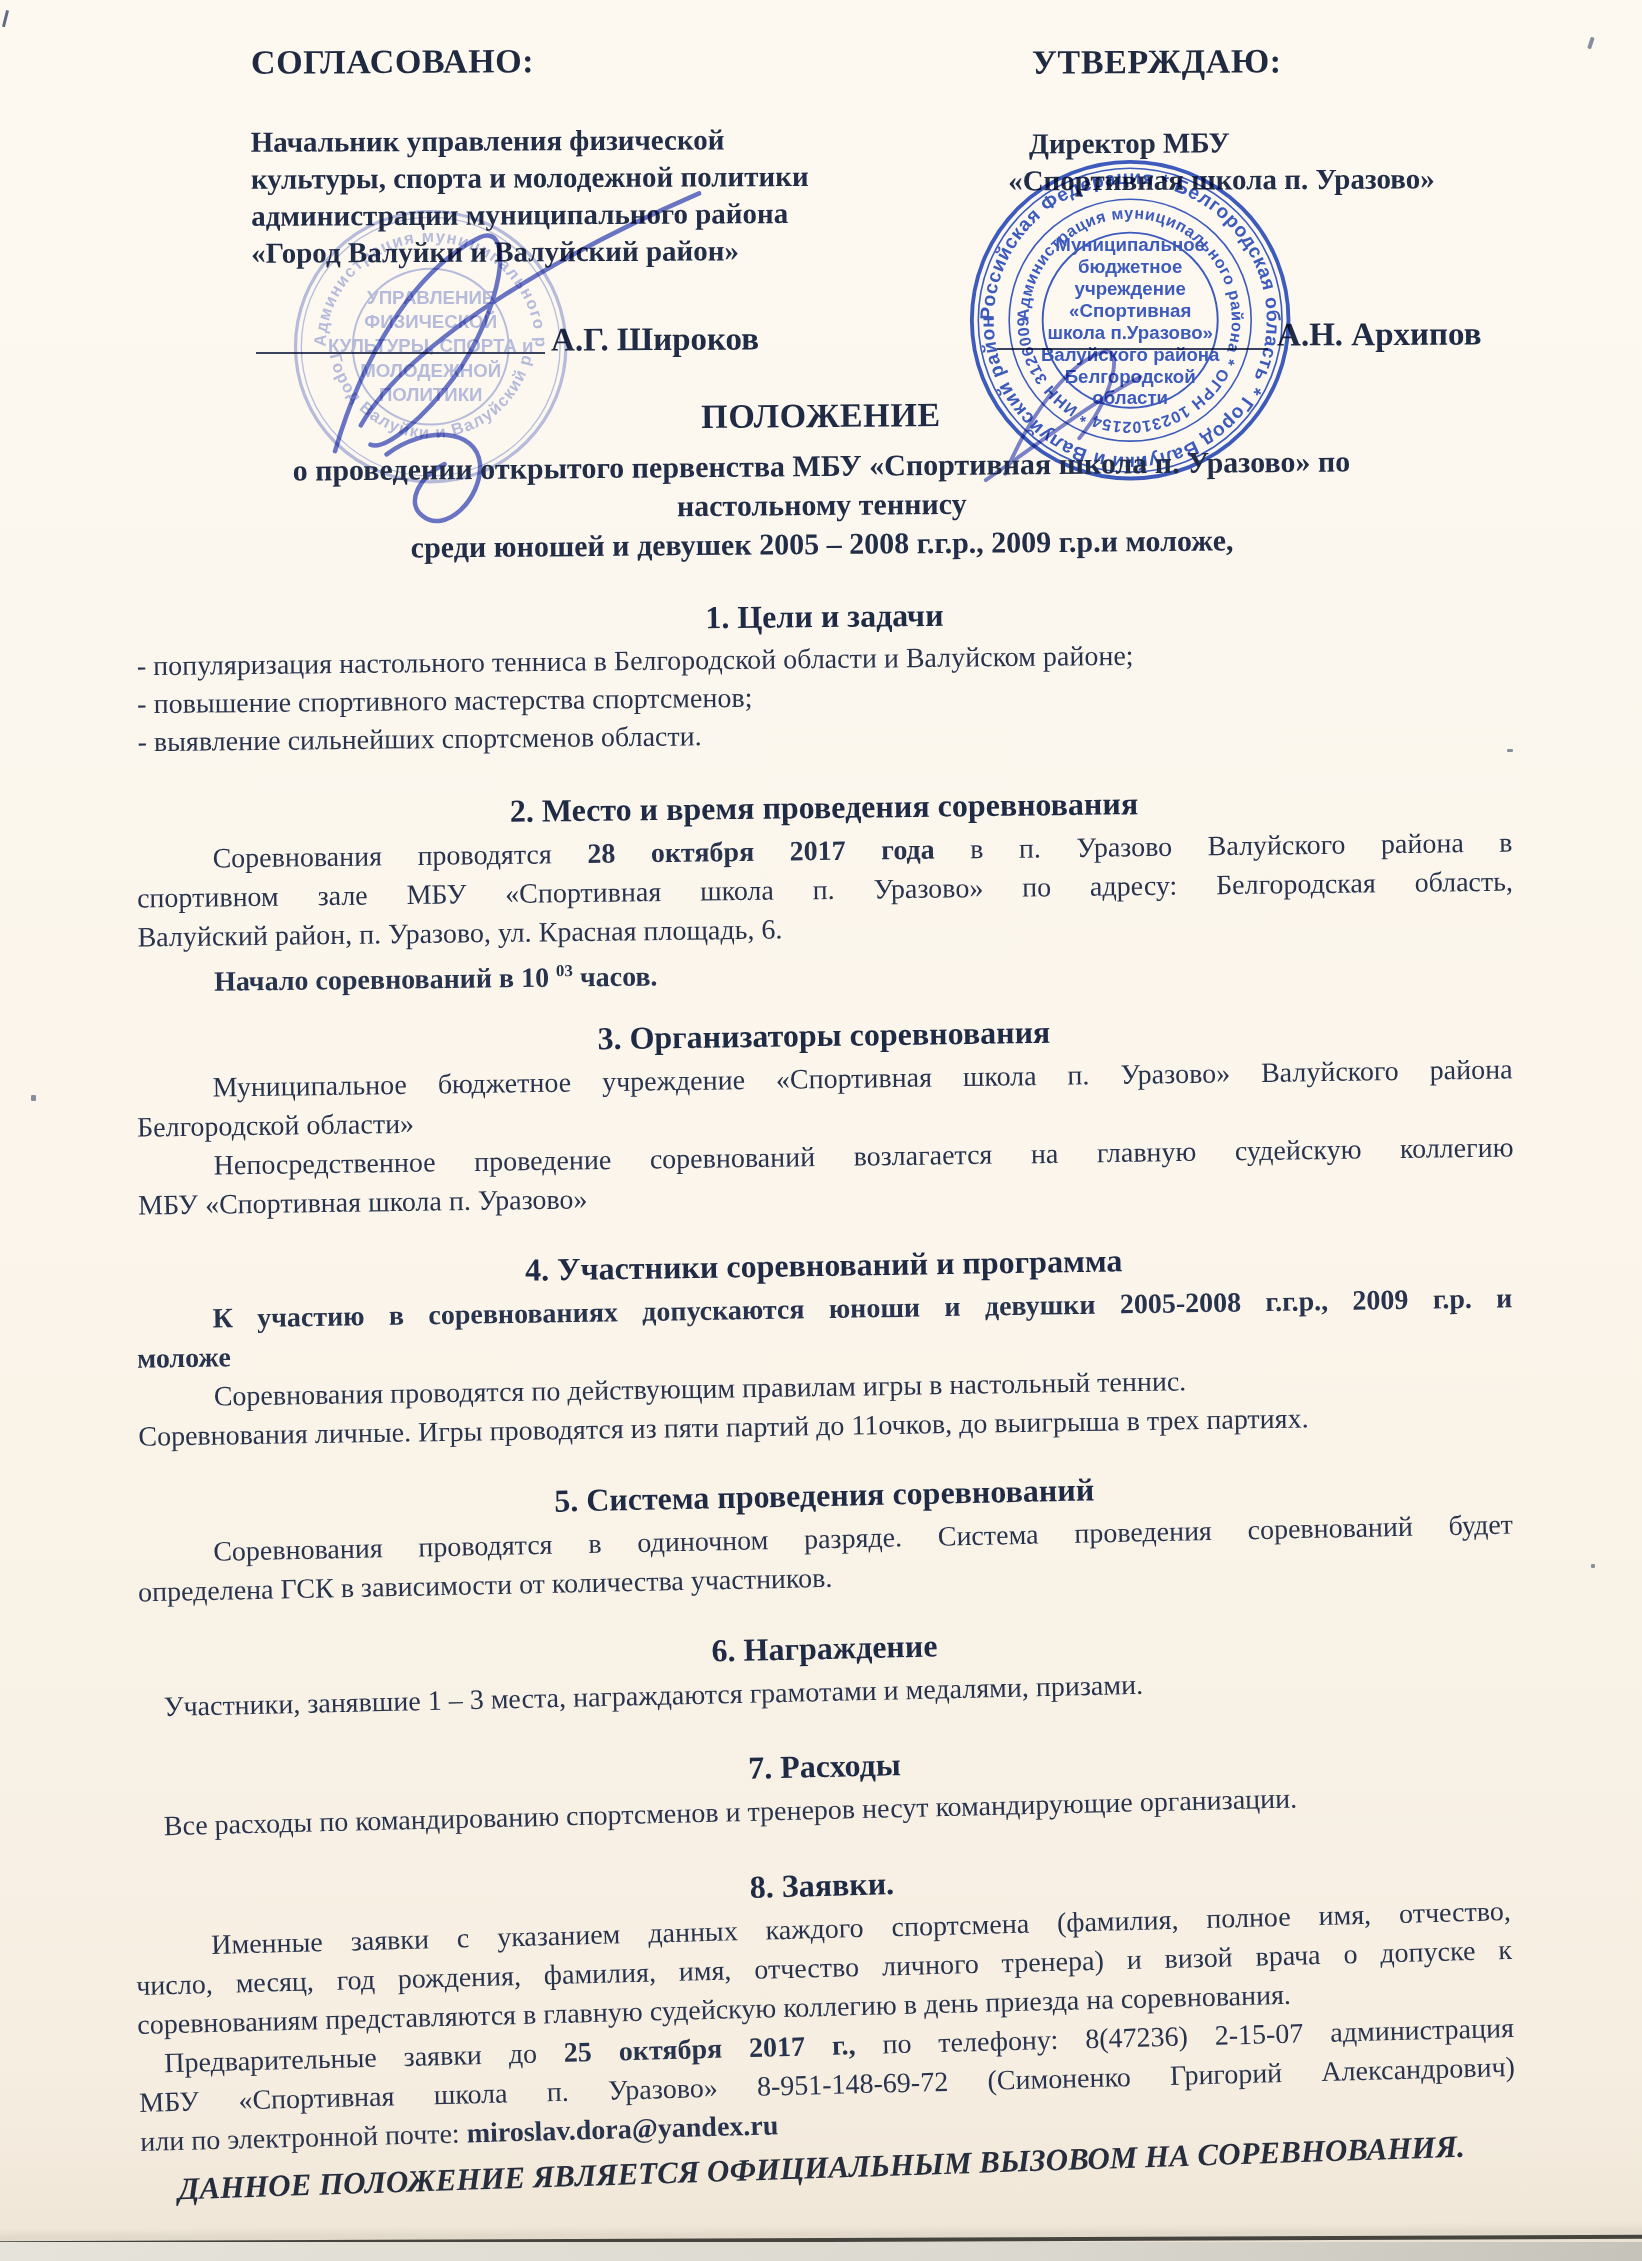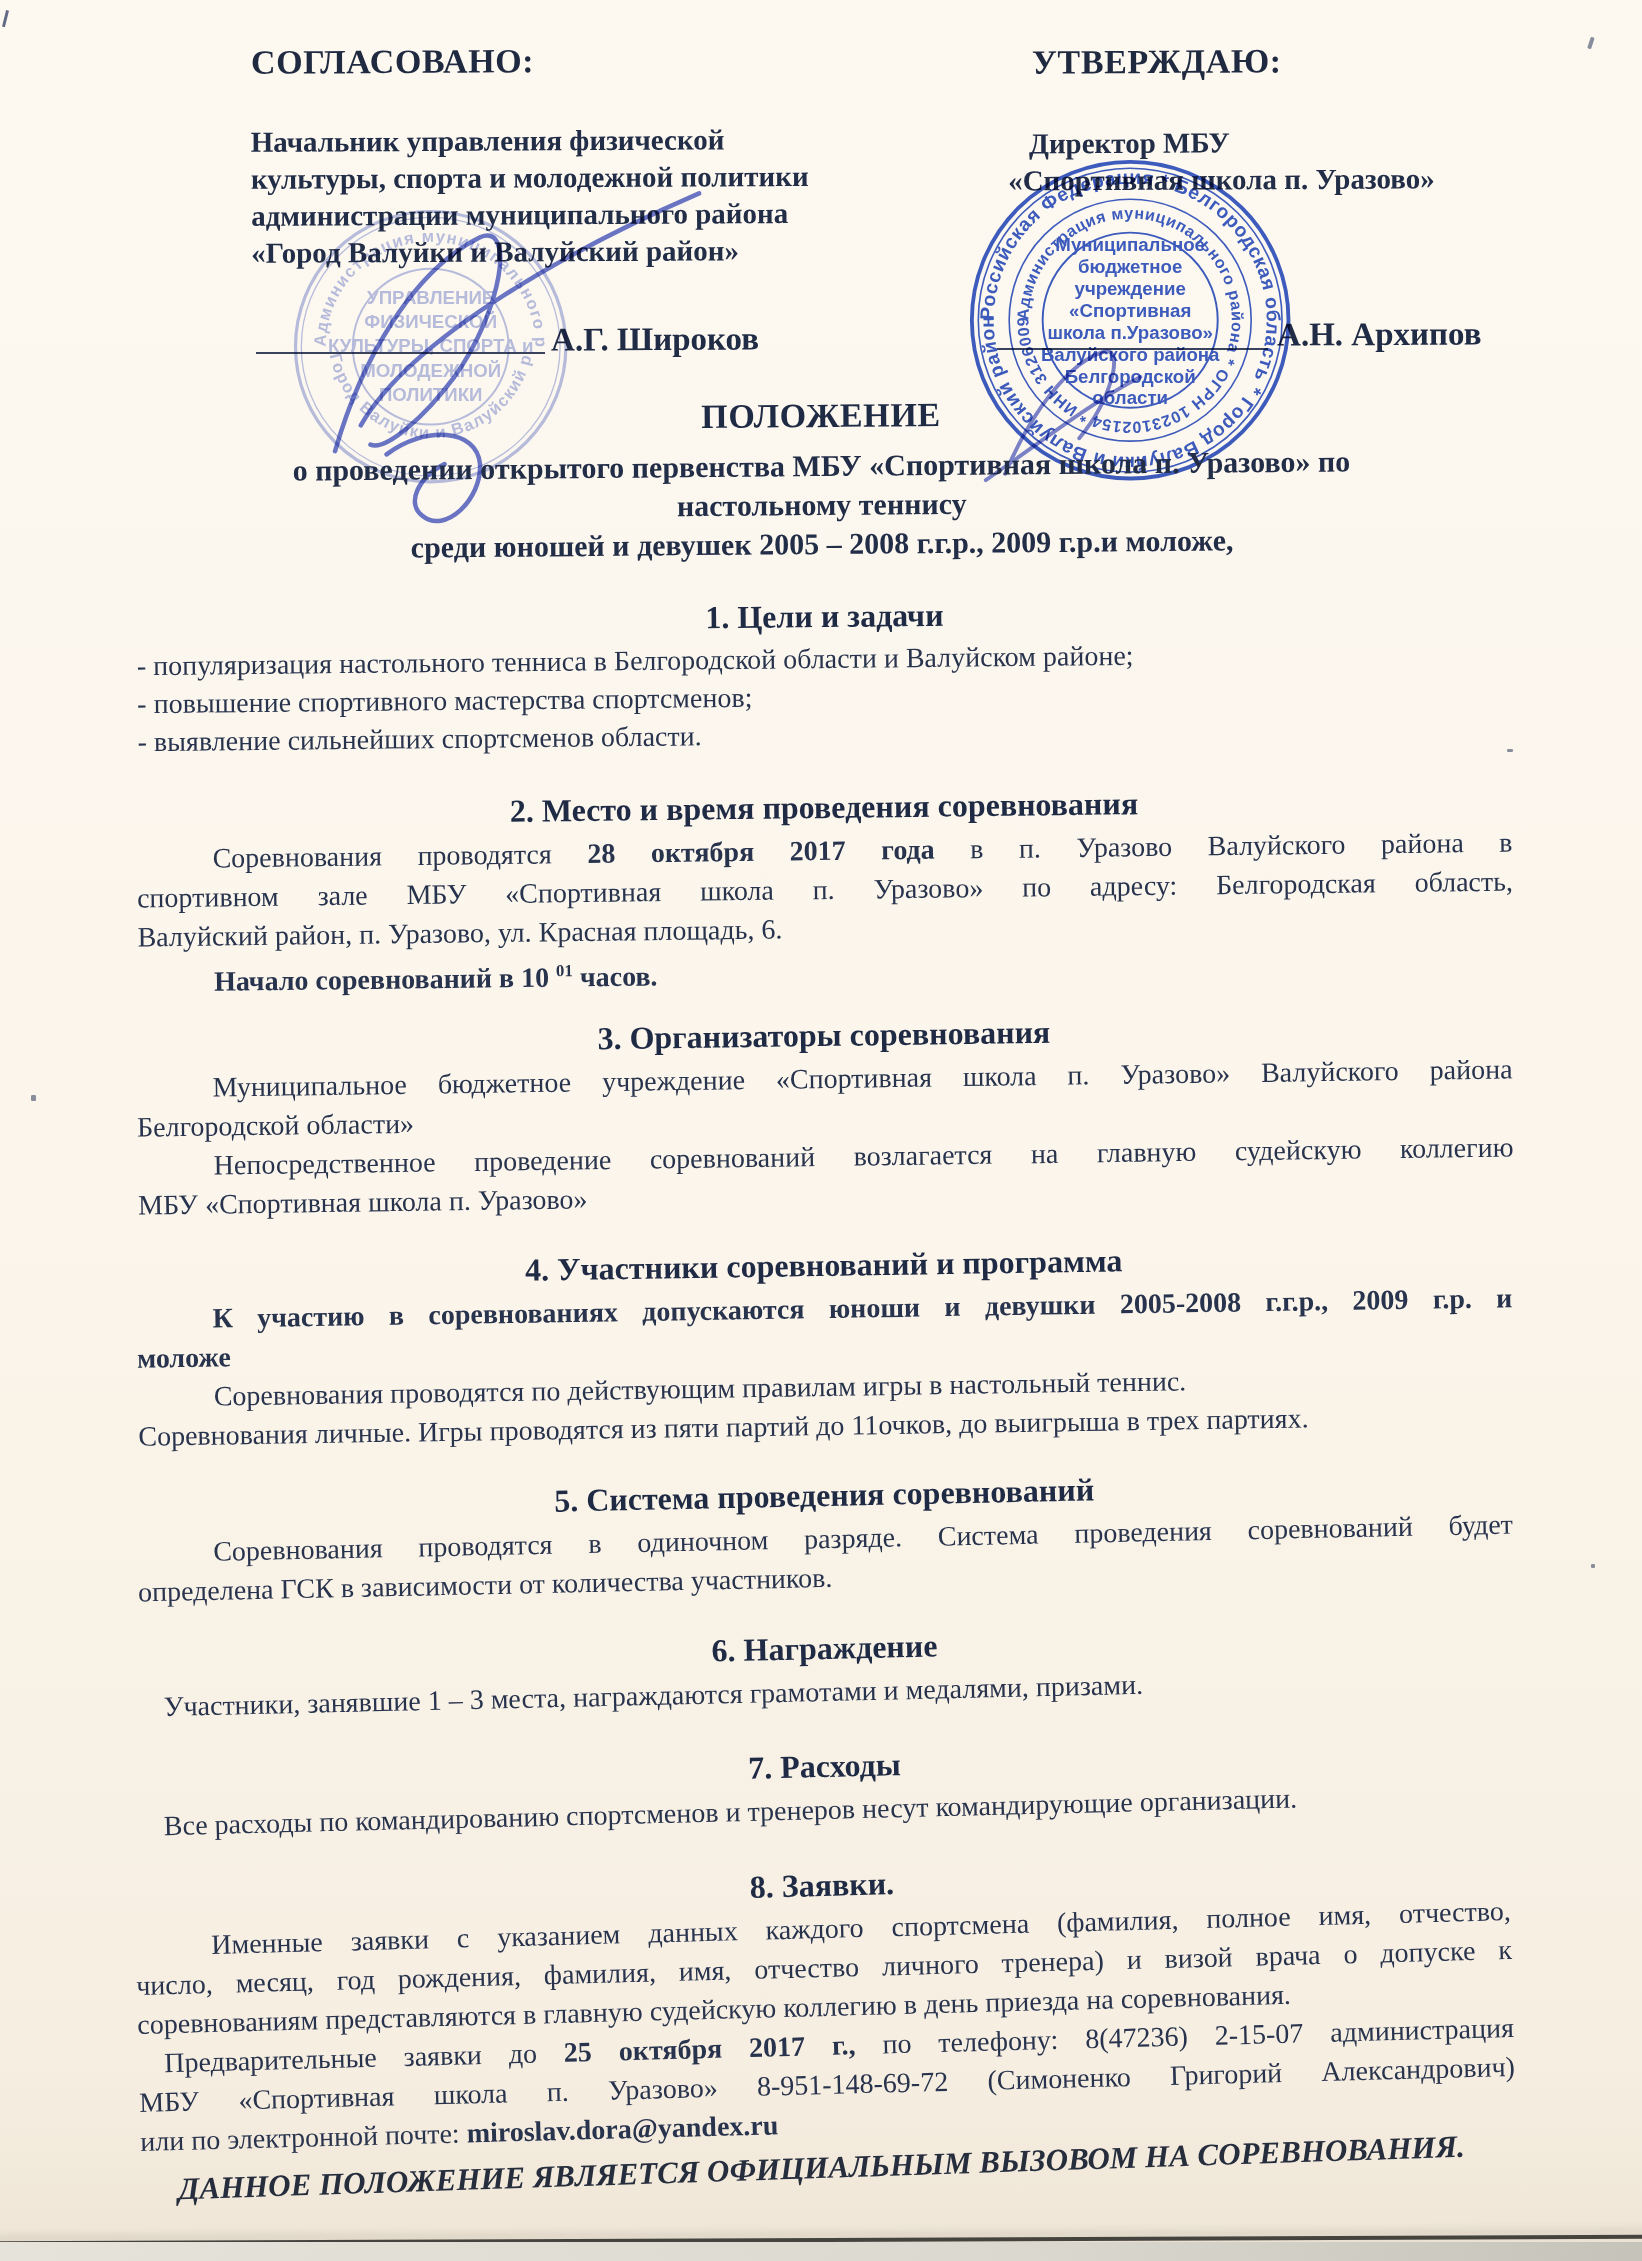--- a/index.html
+++ b/index.html
@@ -174,21 +174,21 @@
   <div class="ln"><span>- популяризация  настольного тенниса в Белгородской области и Валуйском районе;</span></div>
   <div class="ln"><span>- повышение спортивного мастерства спортсменов;</span></div>
   <div class="ln"><span>- выявление сильнейших спортсменов области.</span></div>
 </div>
 
 <div class="sec t7" style="top:787px;">
   <div class="sec-h">2. Место  и  время проведения соревнования</div>
   <div class="ln just ind"><span>Соревнования  проводятся   </span><span class="b">28  октября  2017  года</span><span>  в  п.  Уразово  Валуйского  района  в</span></div>
   <div class="ln just"><span>спортивном зале    МБУ   «Спортивная школа п. Уразово»   по адресу: Белгородская область,</span></div>
   <div class="ln"><span>Валуйский район, п. Уразово, ул. Красная площадь, 6.</span></div>
-  <div class="ln ind"><span class="b">Начало соревнований в 10 </span><sup class="b">01</sup><span class="b"> часов.</span></div>
+  <div class="ln ind"><span class="b">Начало соревнований в 10 </span><sup class="b">03</sup><span class="b"> часов.</span></div>
 </div>
 
 <div class="sec t8" style="top:1015px;">
   <div class="sec-h">3. Организаторы соревнования</div>
   <div class="ln just ind"><span>Муниципальное бюджетное  учреждение «Спортивная школа п. Уразово» Валуйского района</span></div>
   <div class="ln"><span>Белгородской области»</span></div>
   <div class="ln just ind"><span>Непосредственное  проведение  соревнований  возлагается  на  главную  судейскую  коллегию</span></div>
   <div class="ln"><span>МБУ  «Спортивная школа п. Уразово»</span></div>
 </div>
 

